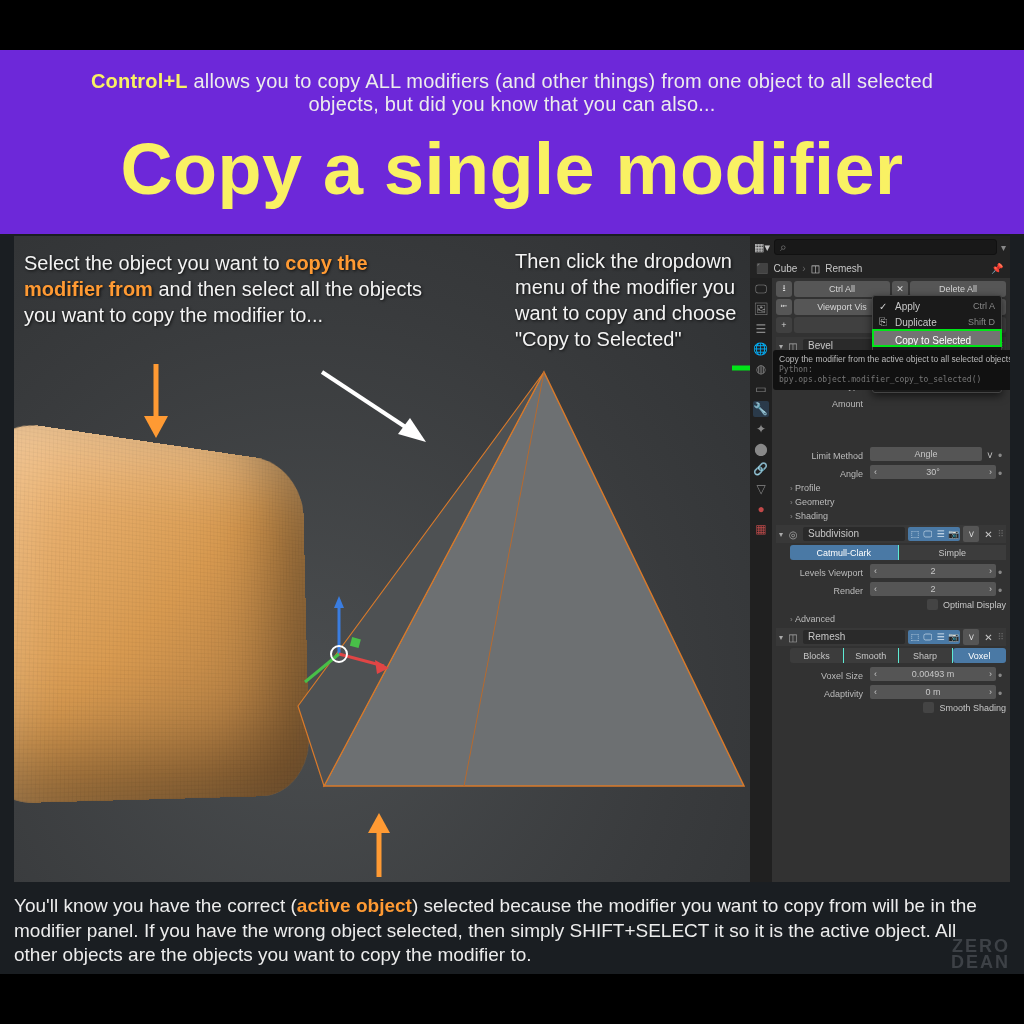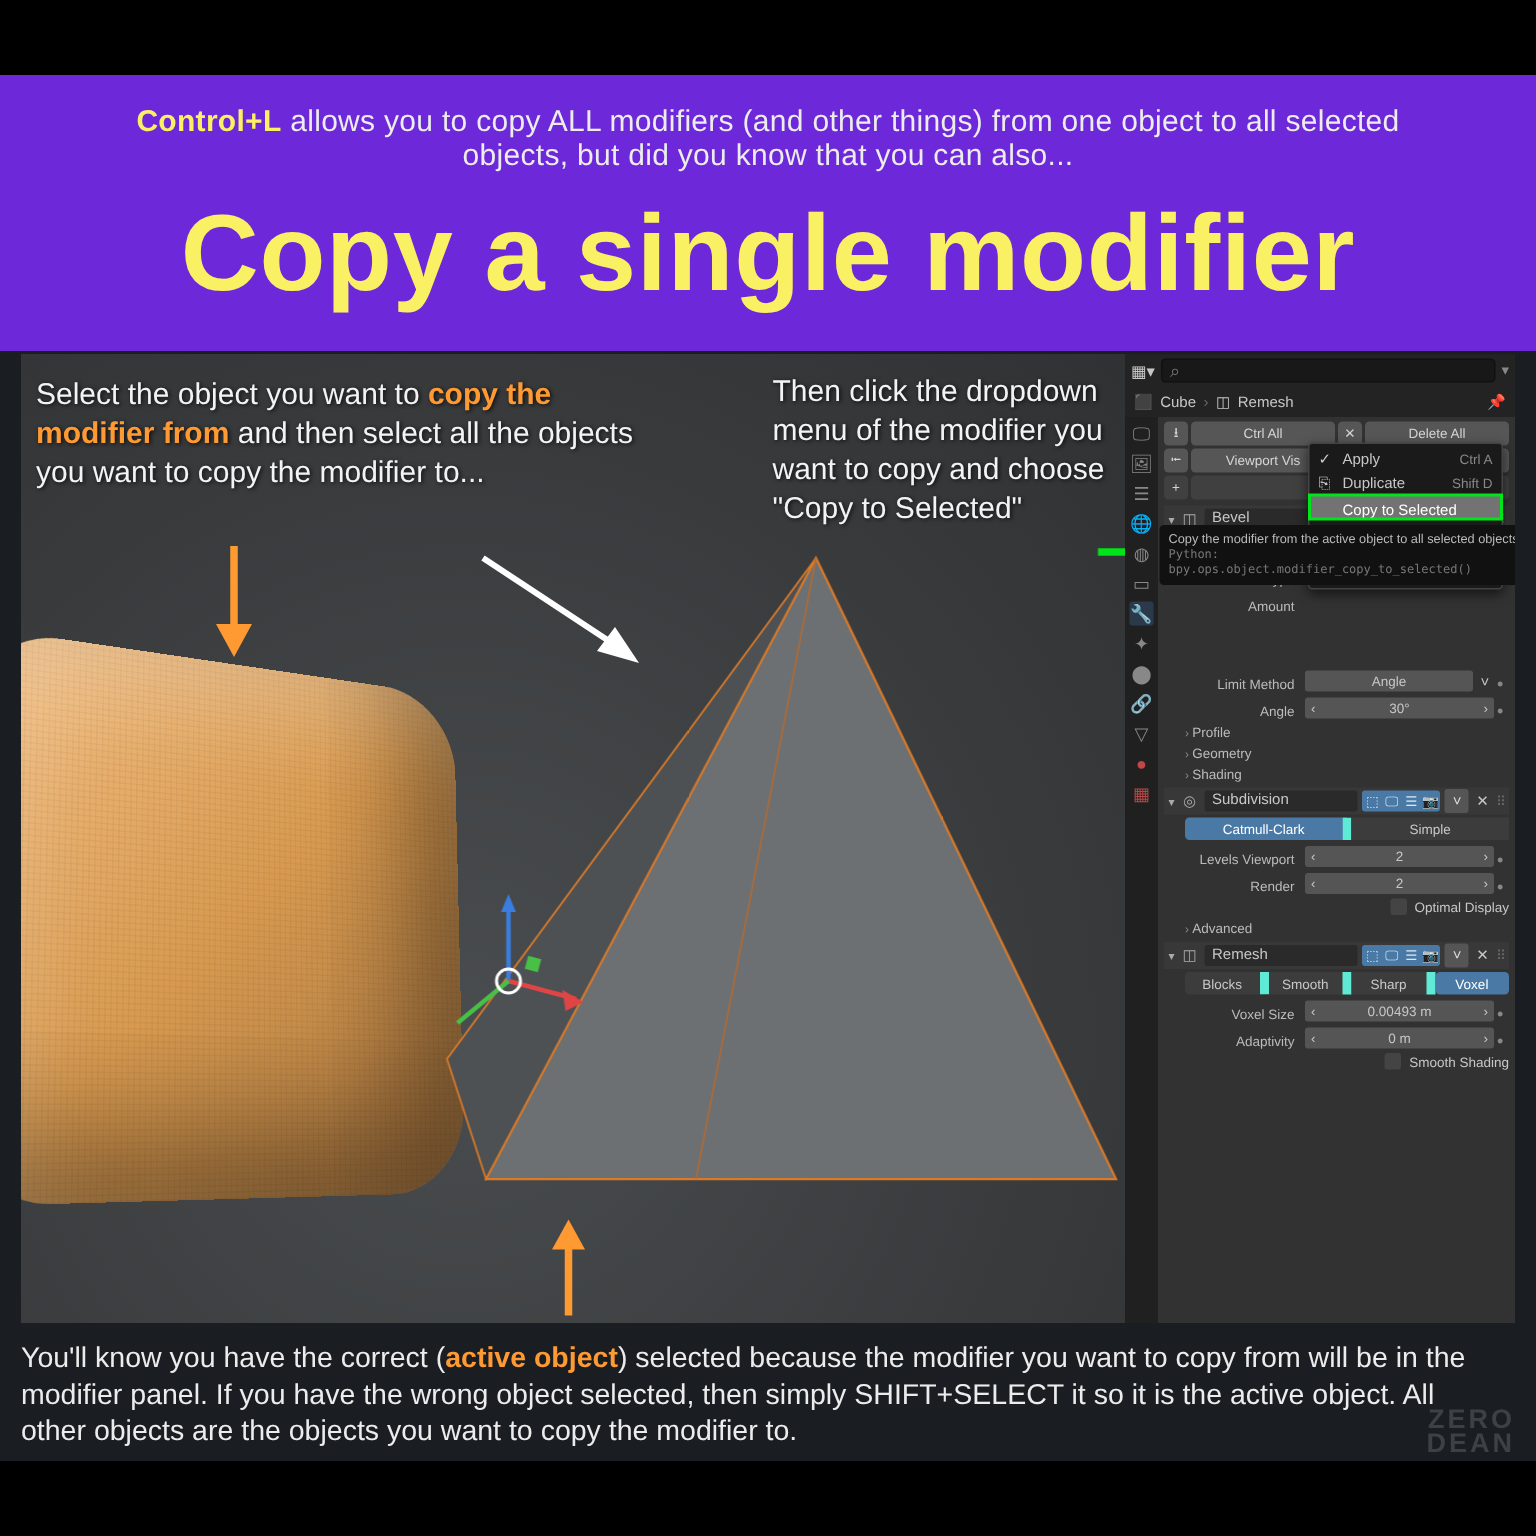--- a/index.html
+++ b/index.html
@@ -238,21 +238,21 @@
     cursor: pointer;
     position: relative;
   }
   .prop-val.drag::before { content:"‹"; position:absolute; left:4px; }
   .prop-val.drag::after  { content:"›"; position:absolute; right:4px; }
   .dot { width: 8px; color:#888; font-size: 12px; line-height:10px; }
 
   .seg-row { display: flex; gap: 0; margin: 2px 0 0 14px; }
   .seg { flex: 1; height: 15px; background: #3c3c3c; font-size: 9px;
          display:flex;align-items:center;justify-content:center;
-         border-right: 6px solid #5eead4; cursor:pointer; }
+         border-right: 1px solid #5eead4; cursor:pointer; }
   .seg:last-child { border-right: none; }
   .seg.active { background: #4a79a5; color:#fff; border-radius: 3px;}
   .seg:first-child { border-radius: 3px 0 0 3px; }
 
   .dropdown-menu {
     position: absolute;
     background: #1a1a1a;
     border: 1px solid #444;
     border-radius: 3px;
     padding: 2px 0;

